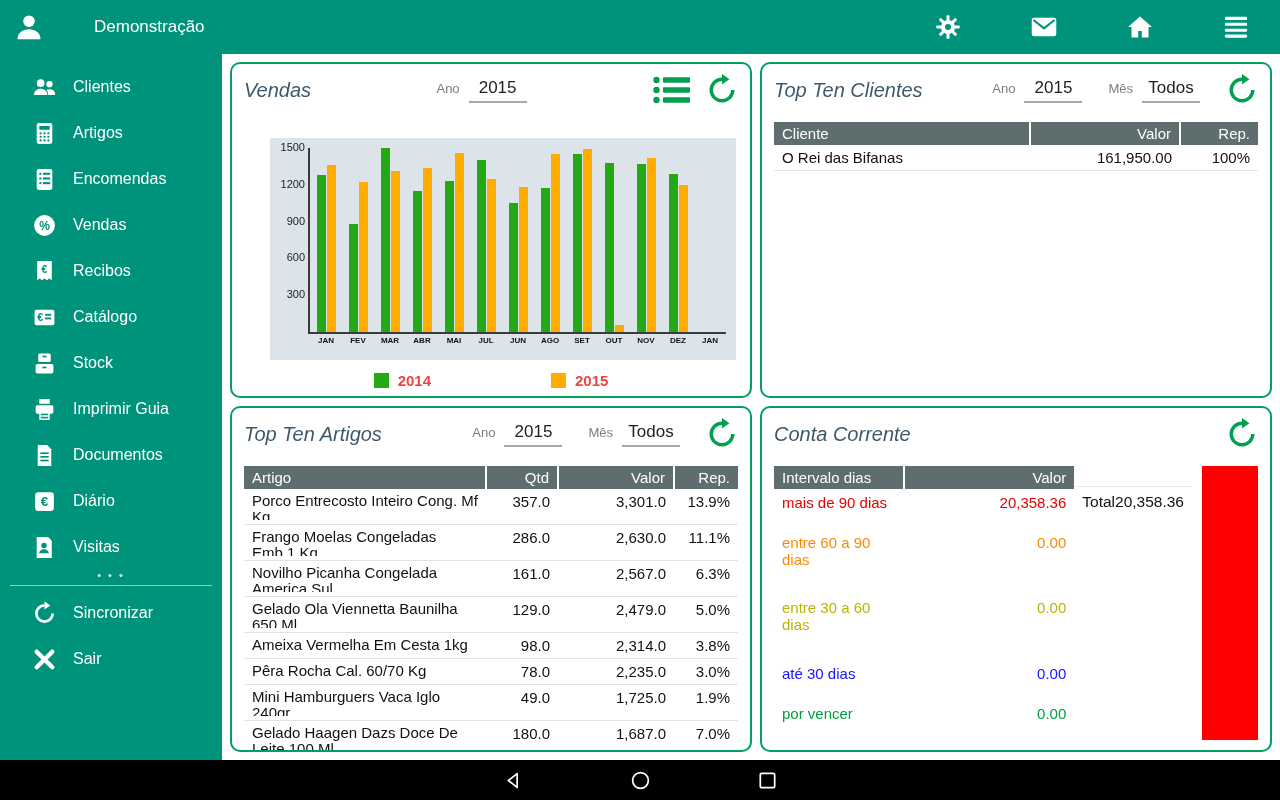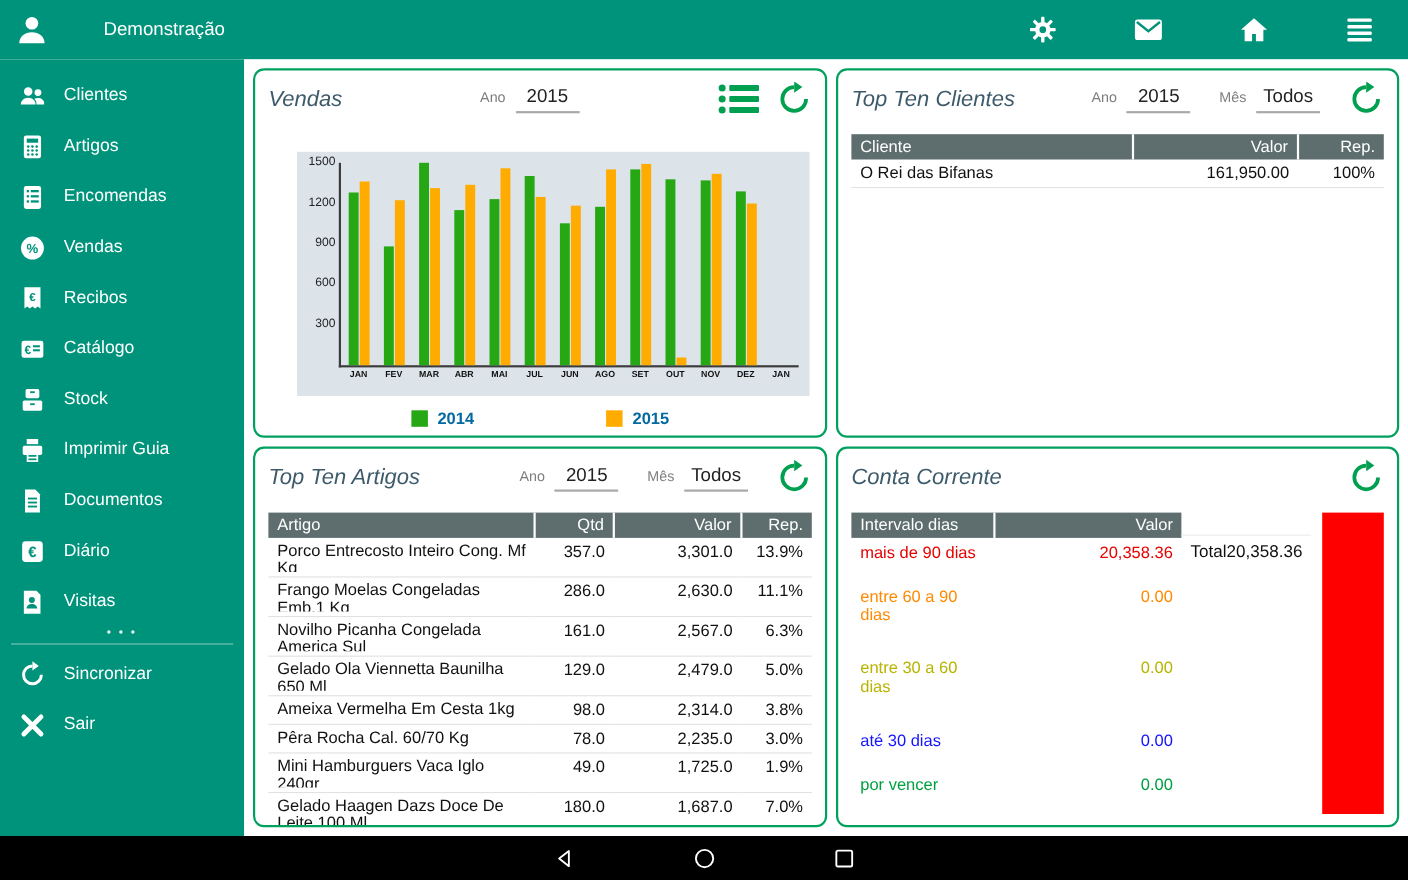--- a/index.html
+++ b/index.html
@@ -20,21 +20,21 @@
   .tb-icn.big{width:30px;height:30px}
   .topbar .title{color:#fff;font-size:17px;margin-left:50px}
   .tb-right{margin-left:auto;display:flex;align-items:center;gap:68px}
   .tb-btn{background:none;border:none;padding:0;cursor:pointer}
 
   
   .bodyrow{flex:1;display:flex;min-height:0}
 
   
   .sidebar{width:222px;background:var(--teal);flex:none;padding-top:10px;display:flex;flex-direction:column}
-  .side-item{height:46px;display:flex;align-items:center;gap:16px;padding-left:17px;color:#fff;font-size:16px;cursor:pointer}
+  .side-item{height:46px;display:flex;align-items:center;gap:16px;padding-left:32px;color:#fff;font-size:16px;cursor:pointer}
   .icn{width:25px;height:25px;flex:none;display:block}
   .w{fill:#fff}
   .t{fill:var(--teal)}
   .t-txt{fill:var(--teal);font-family:"Liberation Sans",sans-serif}
   .more-dots{color:#fff;text-align:center;font-size:11px;letter-spacing:2px;line-height:10px;opacity:.9}
   .side-divider{border:none;border-top:1px solid rgba(255,255,255,.55);margin:5px 10px 4px}
 
   
   .content{flex:1;background:#fff;padding:8px;display:grid;grid-template-columns:522px 1fr;grid-template-rows:336px 1fr;gap:8px;min-width:0}
   .panel{background:#fff;border:2px solid var(--panel-border);border-radius:10px;padding:6px 12px 10px;position:relative;overflow:hidden;display:flex;flex-direction:column}
@@ -49,21 +49,21 @@
   .refresh-svg{width:32px;height:32px}
   .list-svg{width:40px;height:30px;margin-right:14px}
 
   
   .chart{background:#dce4ea;height:222px;margin:28px 2px 0 26px;padding:10px 10px 26px 38px;flex:none}
   .plot{height:100%;border-left:2px solid #3c3c3c;border-bottom:2px solid #3c3c3c;display:flex;align-items:flex-end;position:relative}
   .ytick{position:absolute;right:100%;margin-right:5px;font-size:11px;color:#222;width:30px;text-align:right}
   .bargroup{flex:1 1 0;height:100%;display:flex;align-items:flex-end;justify-content:center;gap:1px;position:relative}
   .bar{width:9px}
   .xlabel{position:absolute;top:100%;margin-top:4px;left:-6px;right:-6px;text-align:center;font-size:8px;font-weight:bold;color:#111}
-  .legend{display:flex;justify-content:center;gap:120px;margin-top:12px;font-size:15px;font-weight:bold;color:#0369a1}
+  .legend{display:flex;justify-content:center;gap:120px;margin-top:12px;font-size:15px;font-weight:bold;color:#ef4444}
   .legend-item{display:flex;align-items:center;gap:9px}
   .sw{width:15px;height:15px;display:inline-block}
 
   
   table{width:100%;border-collapse:collapse;font-size:15px}
   th{background:var(--th-bg);color:#fff;font-weight:normal;text-align:left;padding:3px 8px;border-left:2px solid #fff;white-space:nowrap}
   th:first-child{border-left:none}
   th.num{text-align:right}
   td{padding:4px 8px;vertical-align:top;color:#111}
   td.num{text-align:right;white-space:nowrap}

